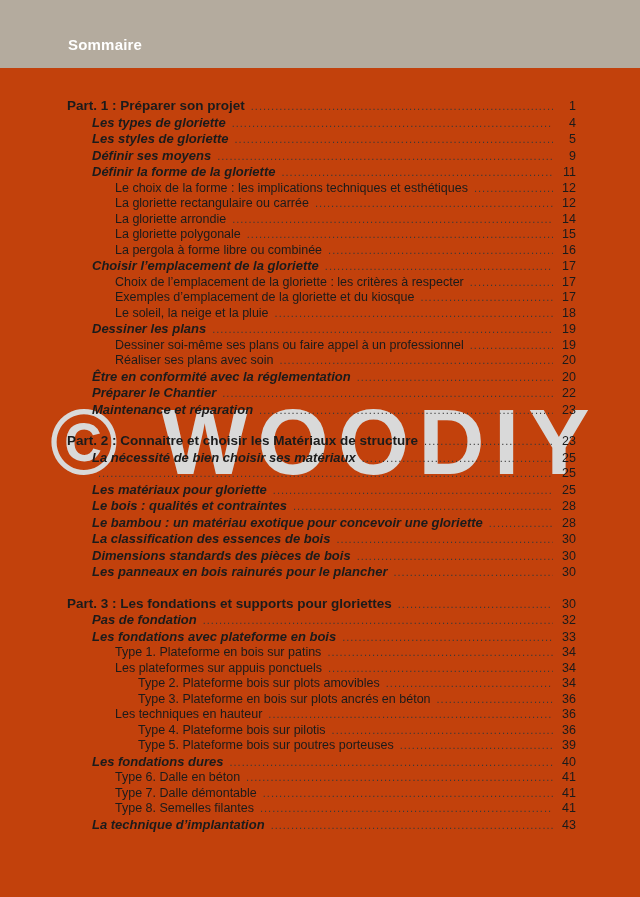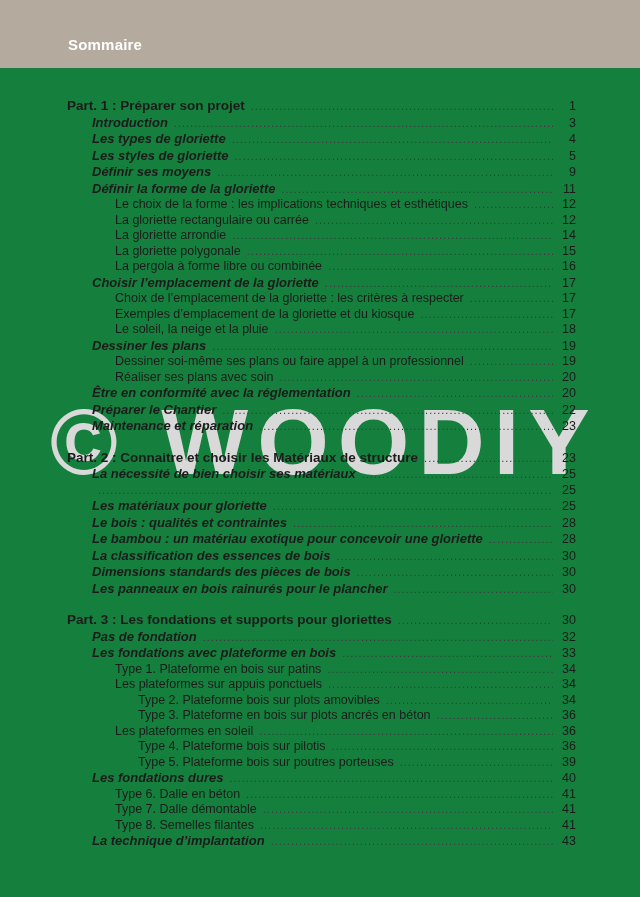--- a/index.html
+++ b/index.html
@@ -8,21 +8,21 @@
     --watermark:#d9d9d9;
   }
   html,body{margin:0;padding:0;}
   body{
     width:640px;height:897px;
     background:#ffffff;
     font-family:"Liberation Sans",sans-serif;
     color:var(--text);
     overflow:hidden;
   }
-  .page{position:relative;width:640px;height:897px;overflow:hidden;background:#15803d;}
+  .page{position:relative;width:640px;height:897px;overflow:hidden;background:#c2410c;}
   .header{
     height:68px;
     background:var(--header-bg);
     box-sizing:border-box;
     padding:36px 0 0 68px;
   }
   .header-title{
     color:#ffffff;
     font-weight:bold;
     font-size:15px;
@@ -107,25 +107,20 @@
   </div>
   <div class="watermark">© WOODIY</div>
   <div class="content">
     <div id="toc">
         <div class="row section-row">
           <span class="label">Part. 1 : Préparer son projet</span>
           <span class="dots"></span>
           <span class="page-num">1</span>
         </div>
         <div class="row lvl1">
-          <span class="label">Introduction</span>
-          <span class="dots"></span>
-          <span class="page-num">3</span>
-        </div>
-        <div class="row lvl1">
           <span class="label">Les types de gloriette</span>
           <span class="dots"></span>
           <span class="page-num">4</span>
         </div>
         <div class="row lvl1">
           <span class="label">Les styles de gloriette</span>
           <span class="dots"></span>
           <span class="page-num">5</span>
         </div>
         <div class="row lvl1">
@@ -286,21 +281,21 @@
           <span class="label">Type 2. Plateforme bois sur plots amovibles</span>
           <span class="dots"></span>
           <span class="page-num">34</span>
         </div>
         <div class="row lvl3">
           <span class="label">Type 3. Plateforme en bois sur plots ancrés en béton</span>
           <span class="dots"></span>
           <span class="page-num">36</span>
         </div>
         <div class="row lvl2">
-          <span class="label">Les plateformes en soleil</span>
+          <span class="label">Les techniques en hauteur</span>
           <span class="dots"></span>
           <span class="page-num">36</span>
         </div>
         <div class="row lvl3">
           <span class="label">Type 4. Plateforme bois sur pilotis</span>
           <span class="dots"></span>
           <span class="page-num">36</span>
         </div>
         <div class="row lvl3">
           <span class="label">Type 5. Plateforme bois sur poutres porteuses</span>

